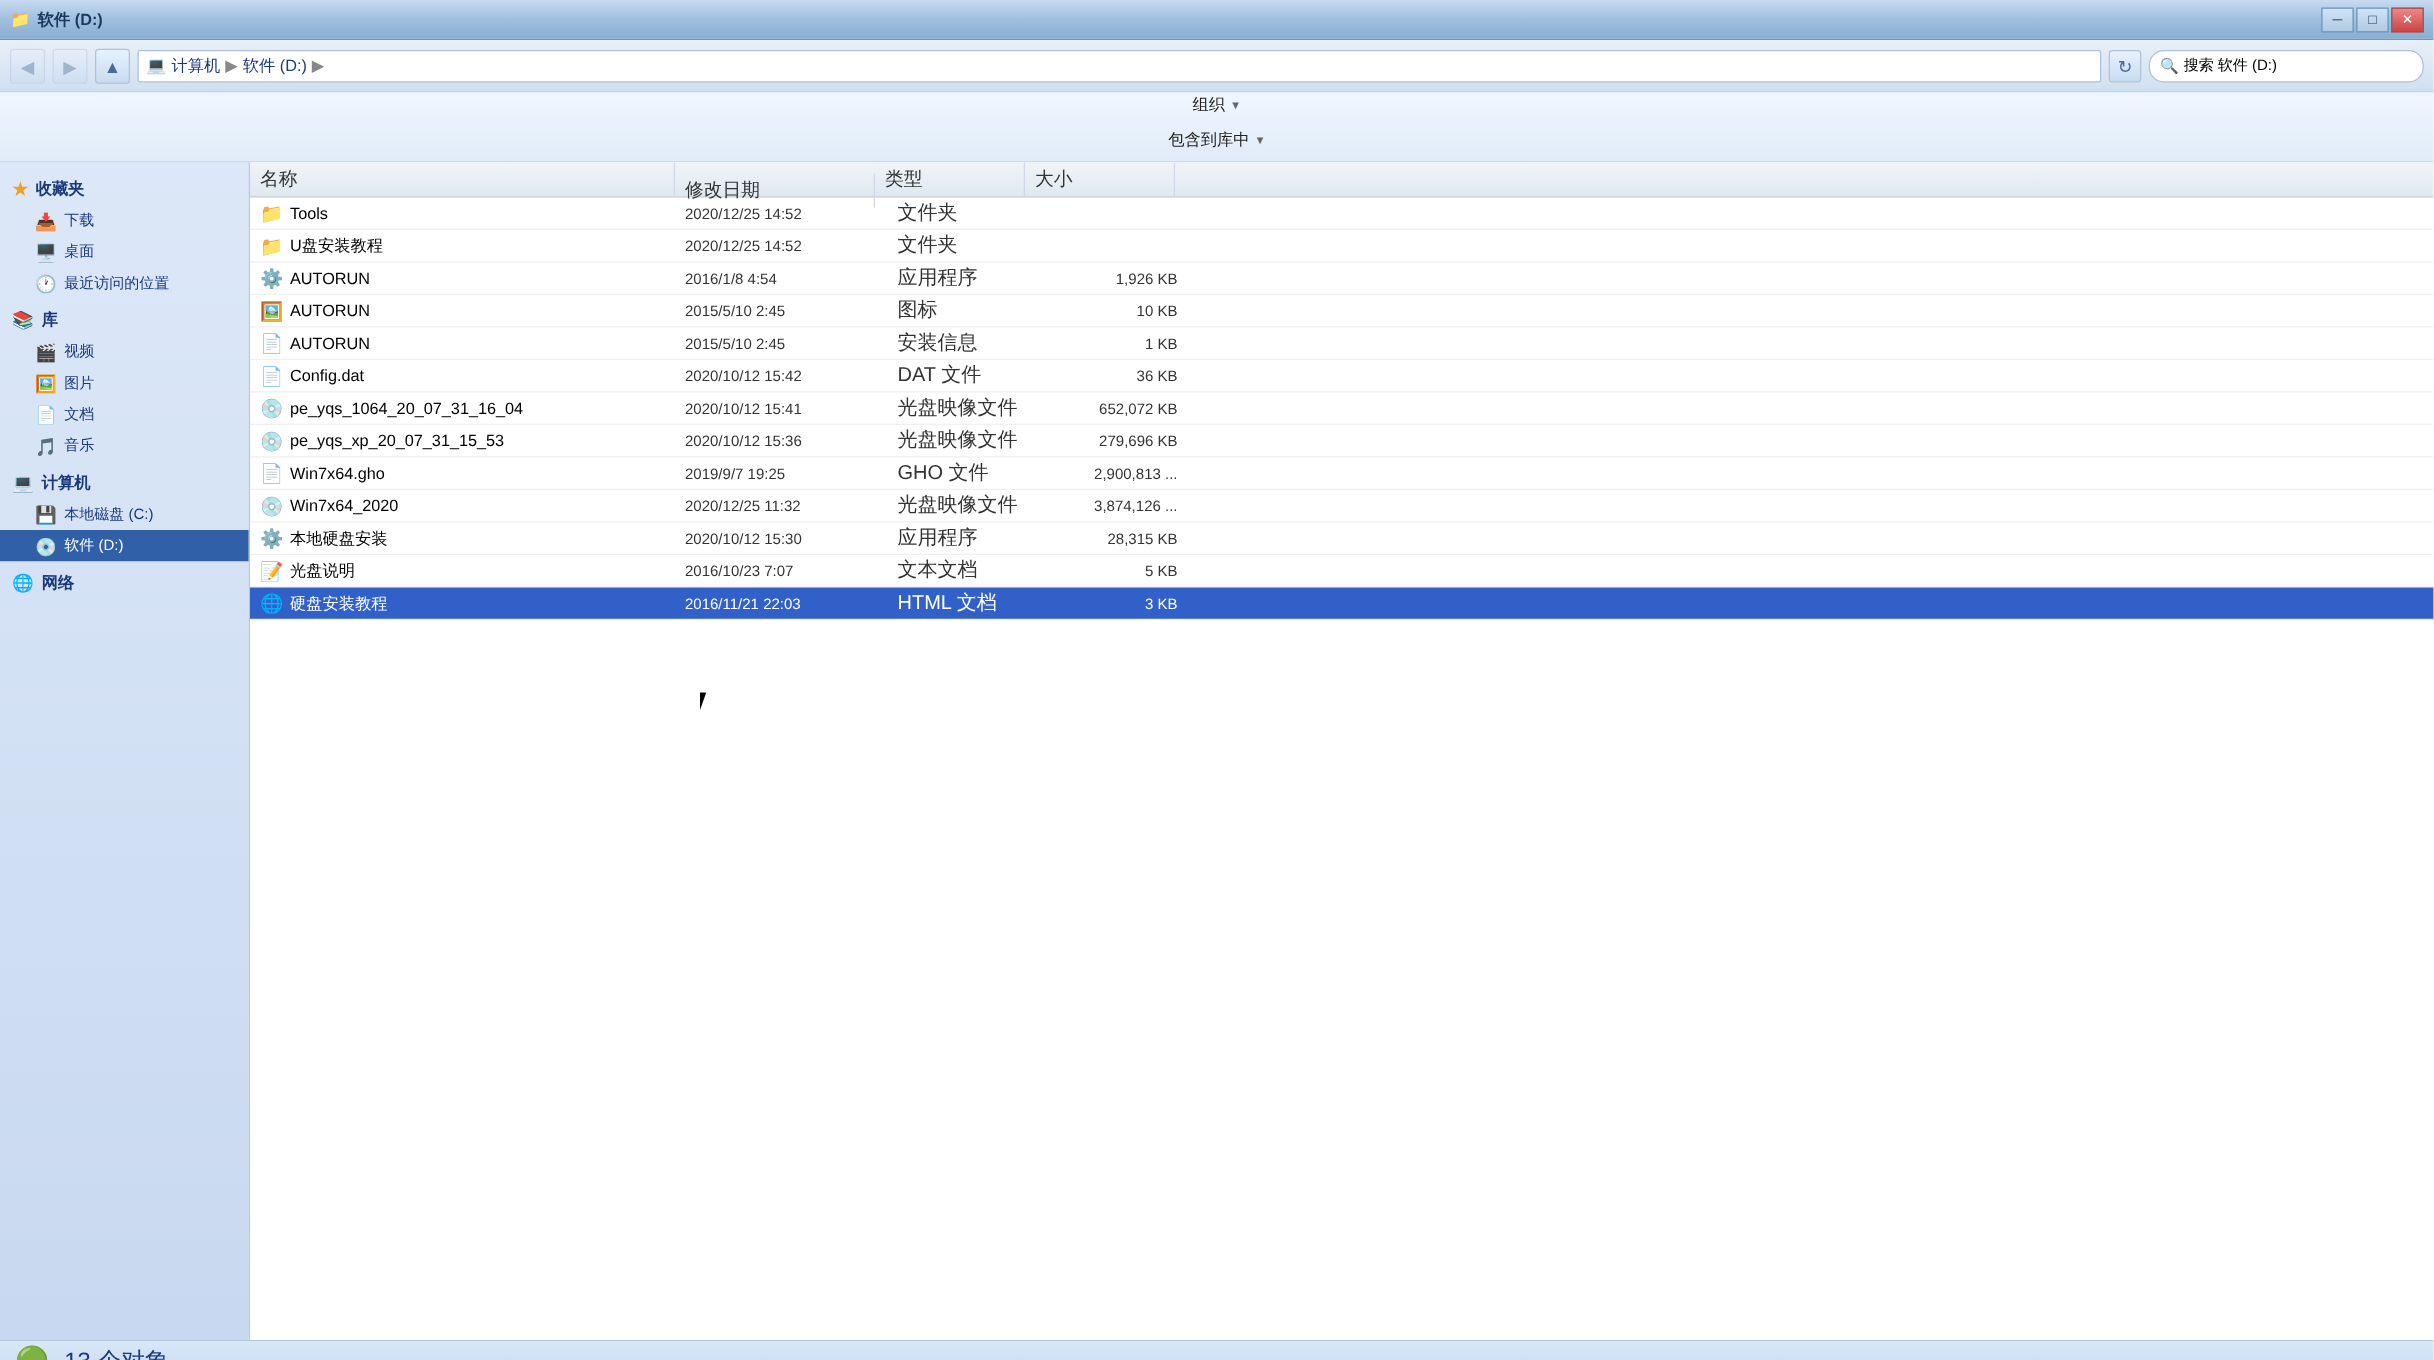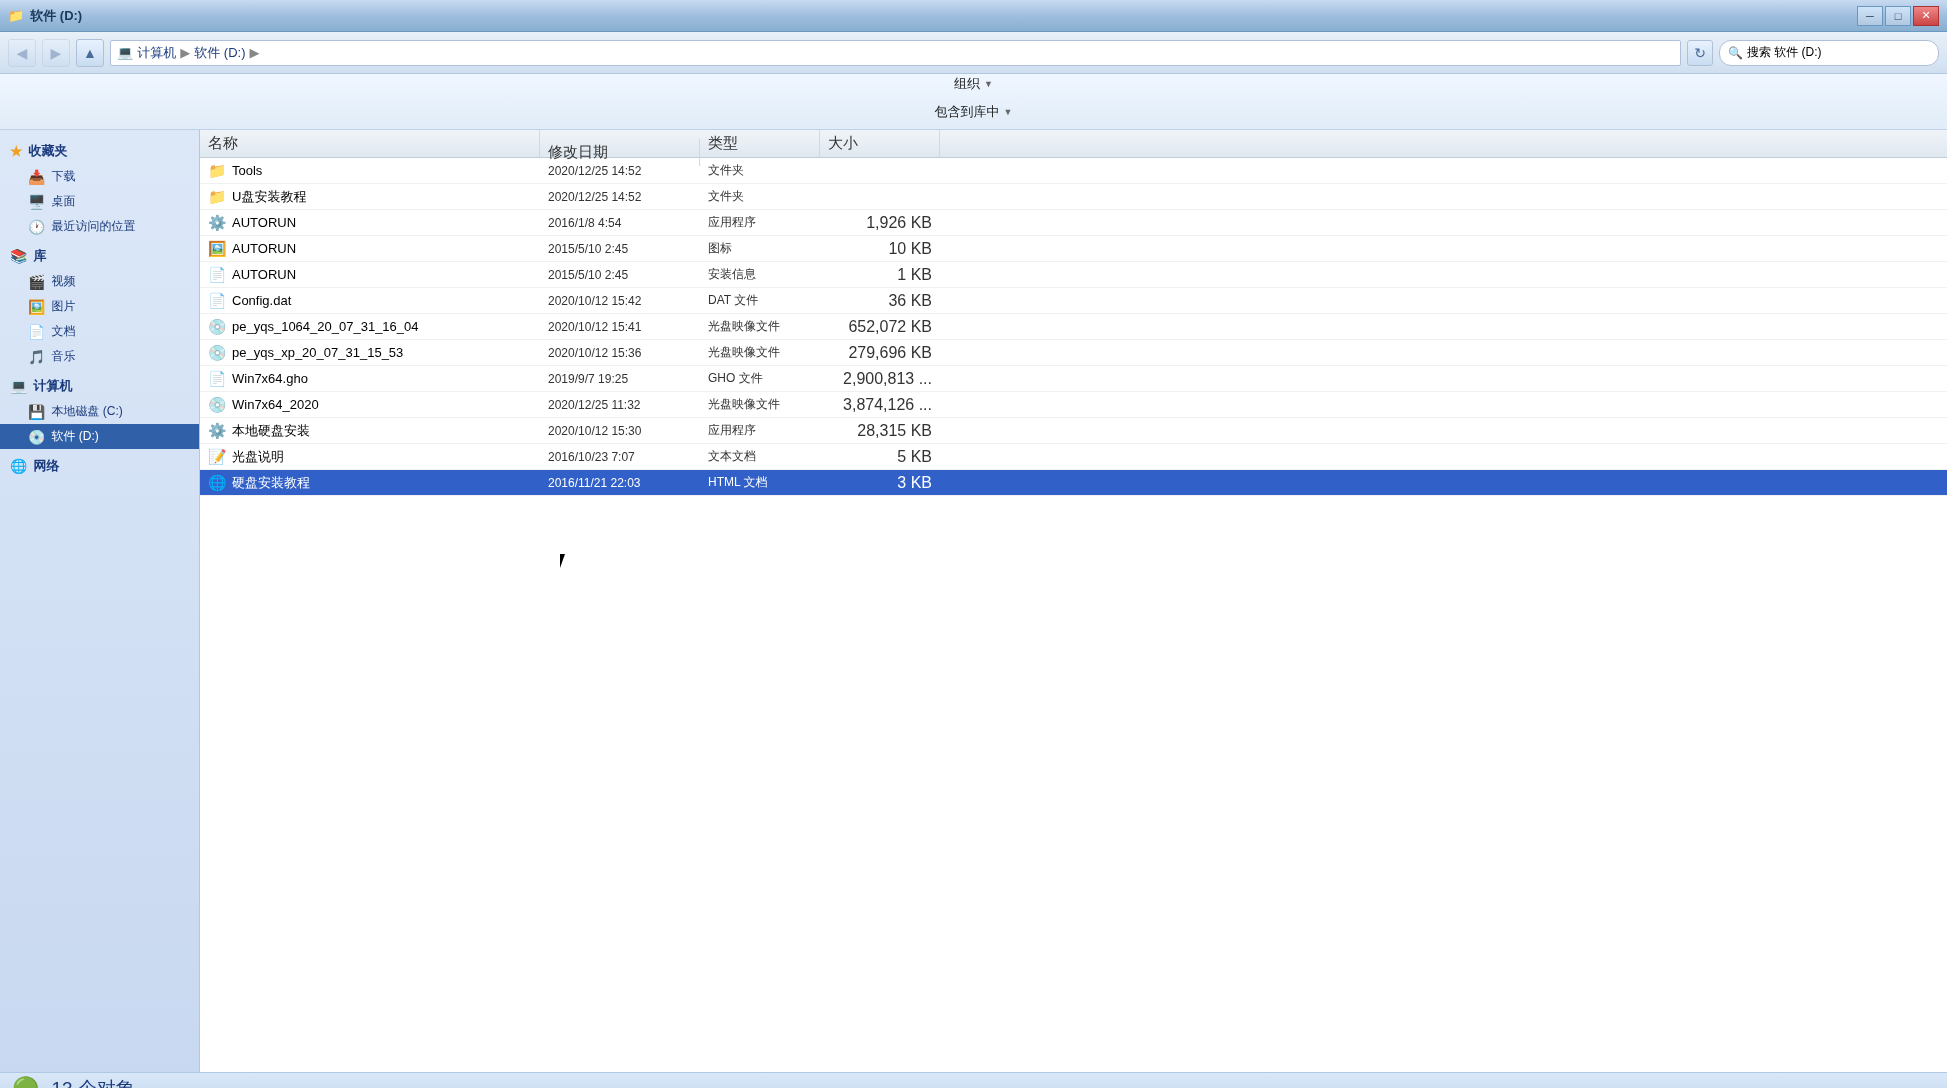--- a/index.html
+++ b/index.html
@@ -252,27 +252,28 @@
     .file-date {
       width: 160px;
       padding: 0 8px;
       font-size: 12px;
       color: #333;
       white-space: nowrap;
     }
     .file-type {
       width: 120px;
       padding: 0 8px;
-      font-size: 12px;
+      font-size: 16px;
       color: #333;
+      margin-left: 10px;
     }
     .file-size {
       width: 120px;
       padding: 0 8px;
-      font-size: 16px;
+      font-size: 12px;
       color: #333;
       text-align: right;
     }
 
     
     .statusbar {
       background: linear-gradient(to bottom, #d8e8f8, #c8d8f0);
       height: 32px;
       display: flex;
       align-items: center;

